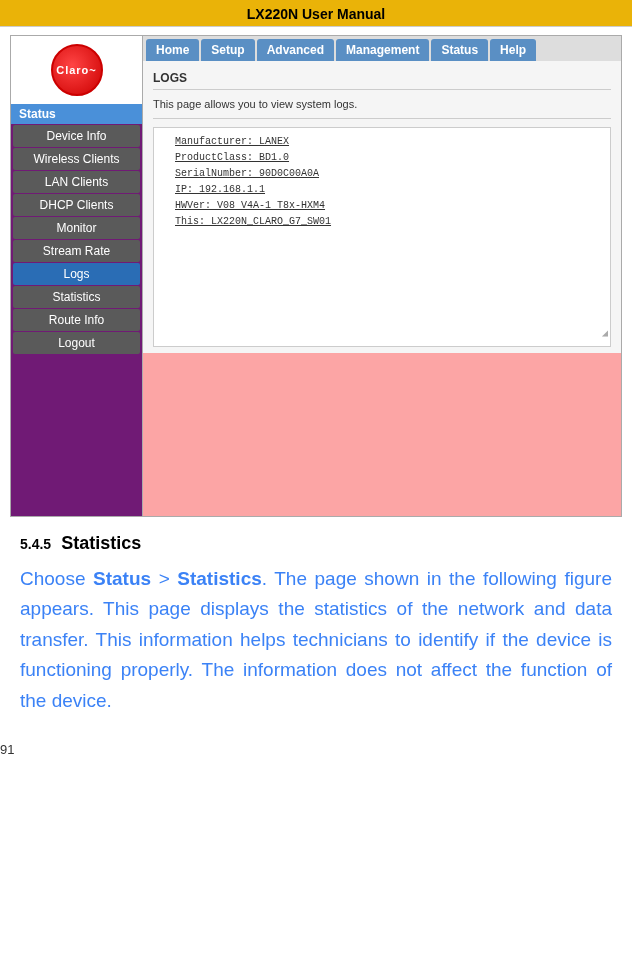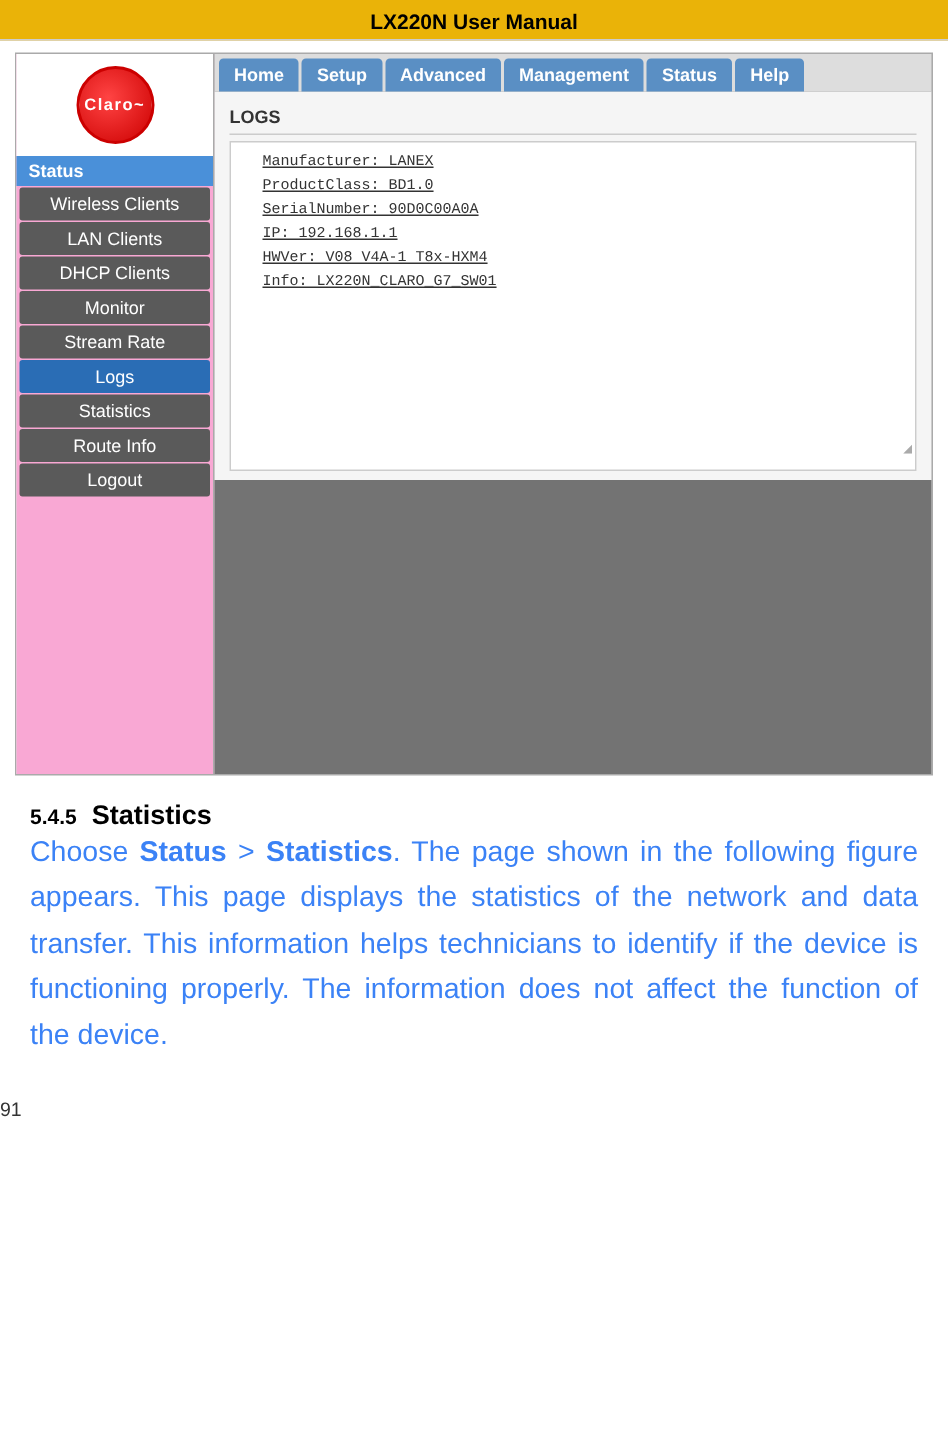--- a/index.html
+++ b/index.html
@@ -26,21 +26,21 @@
     .main-layout {
       display: flex;
       flex-direction: row;
       border: 1px solid #aaa;
       margin: 8px 10px 0 10px;
     }
 
     
     .sidebar {
       width: 132px;
-      background: #f9a8d4;
+      background: #701a75;
       flex-shrink: 0;
       border-right: 1px solid #aaa;
     }
 
     .sidebar-logo {
       display: flex;
       align-items: center;
       justify-content: center;
       padding: 8px 0;
       background: #fff;
@@ -105,21 +105,21 @@
       color: white;
       background: #5a8fc4;
       border-radius: 3px 3px 0 0;
       cursor: pointer;
       font-weight: bold;
     }
 
     
     .content-area {
       flex: 1;
-      background: #737373;
+      background: #fca5a5;
       min-height: 480px;
     }
 
     .content-inner {
       padding: 6px 10px;
       background: #f5f5f5;
     }
 
     .section-title {
       font-size: 12px;
@@ -186,20 +186,21 @@
     }
 
     
     .below-section {
       padding: 16px 20px 10px 20px;
     }
 
     .section-heading {
       font-size: 18px;
       font-weight: bold;
+      margin-bottom: 10px;
     }
 
     .section-heading-number {
       font-size: 14px;
       font-weight: bold;
     }
 
     .body-text {
       font-size: 19px;
       line-height: 1.6;
@@ -229,20 +230,21 @@
   <div class="sidebar">
 
     <div class="sidebar-logo">
       <div class="logo-circle">
         <span class="logo-text">Claro~</span>
       </div>
     </div>
 
     <div class="sidebar-status-label">Status</div>
 
+    <div class="sidebar-item">Device Info</div>
     <div class="sidebar-item">Wireless Clients</div>
     <div class="sidebar-item">LAN Clients</div>
     <div class="sidebar-item">DHCP Clients</div>
     <div class="sidebar-item">Monitor</div>
     <div class="sidebar-item">Stream Rate</div>
     <div class="sidebar-item active-logs">Logs</div>
     <div class="sidebar-item">Statistics</div>
     <div class="sidebar-item">Route Info</div>
     <div class="sidebar-item">Logout</div>
   </div>
@@ -253,28 +255,29 @@
       <div class="nav-item">Home</div>
       <div class="nav-item">Setup</div>
       <div class="nav-item">Advanced</div>
       <div class="nav-item">Management</div>
       <div class="nav-item">Status</div>
       <div class="nav-item">Help</div>
     </div>
 
     <div class="content-inner">
       <div class="section-title">LOGS</div>
+      <div class="page-description">This page allows you to view system logs.</div>
 
       <div class="log-box">
         <div>Manufacturer: LANEX</div>
         <div>ProductClass: BD1.0</div>
         <div>SerialNumber: 90D0C00A0A</div>
         <div>IP: 192.168.1.1</div>
         <div>HWVer: V08 V4A-1 T8x-HXM4</div>
-        <div>Info: LX220N_CLARO_G7_SW01</div>
+        <div>This: LX220N_CLARO_G7_SW01</div>
         <span class="log-box-scrollbar">◢</span>
       </div>
 
     </div>
   </div>
 </div>
 
 <div class="below-section">
   <div class="section-heading">
     <span class="section-heading-number">5.4.5</span>&nbsp;&nbsp;<span>Statistics</span>

